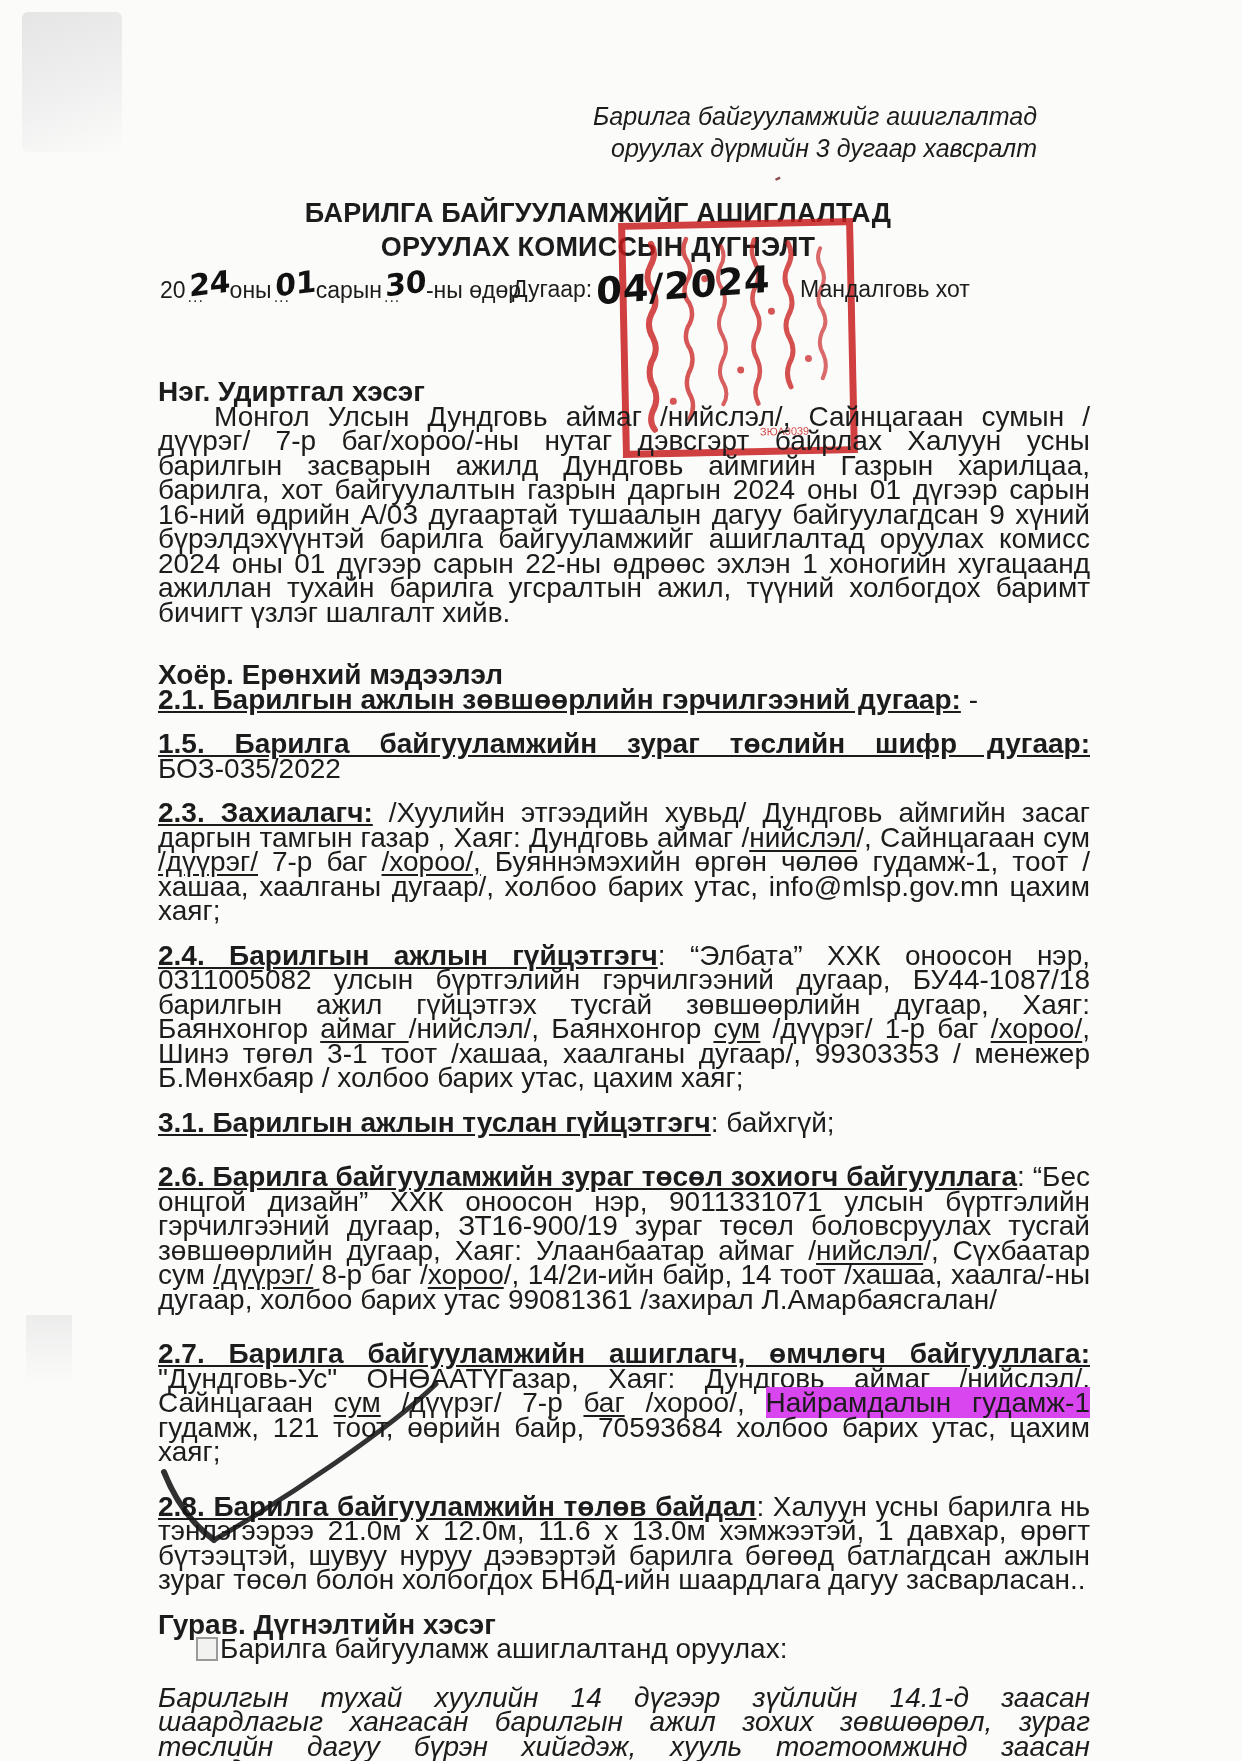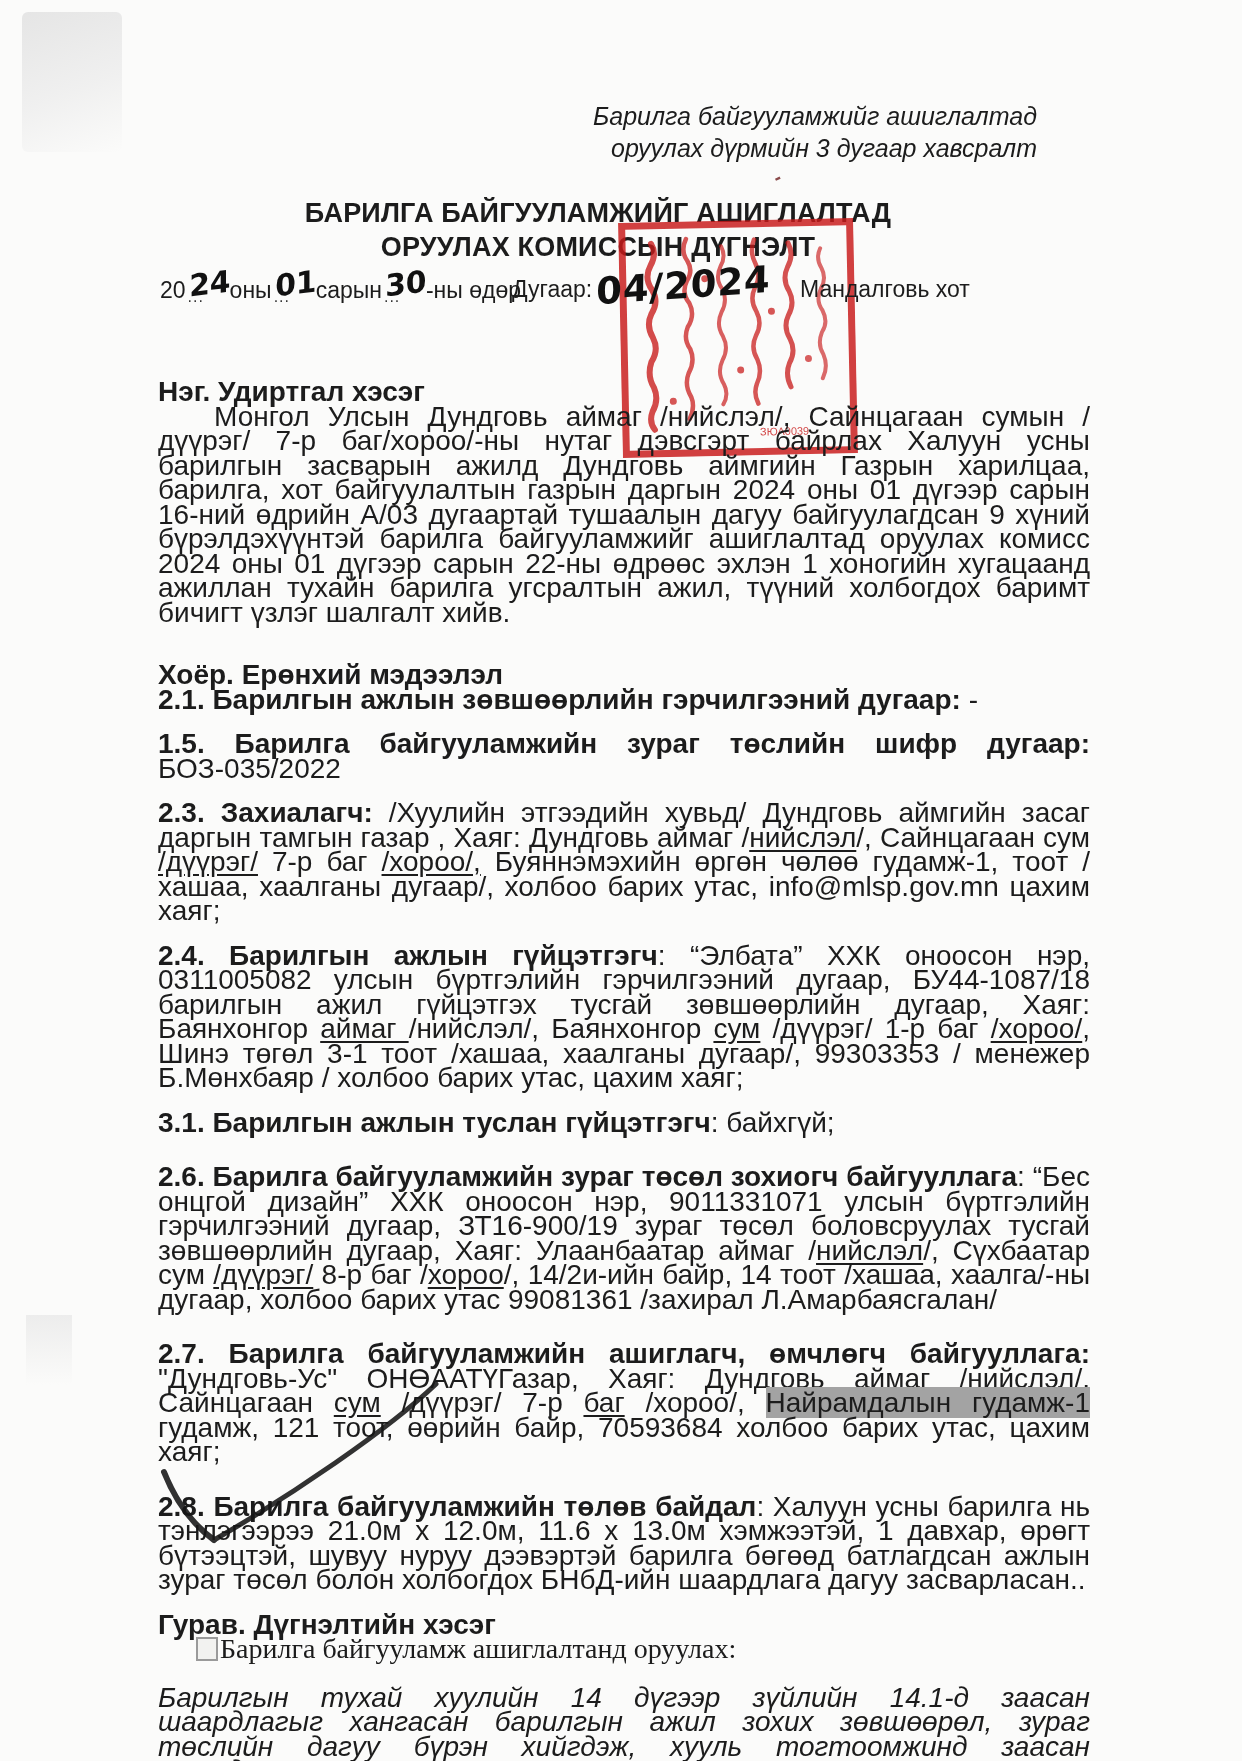--- a/index.html
+++ b/index.html
@@ -43,25 +43,25 @@
   .content { position:absolute; left:158px; top:380px; width:932px;
     font-size:28px; line-height:24.5px; }
   .content p { margin:0; text-align:justify; }
   .sec-heading { text-align:center; font-weight:700; margin:0; }
   .h1 { margin-bottom:32px; }
   .intro { margin-bottom:38px !important; }
   .intro .indent { display:inline-block; width:56px; }
   .h2 { margin-bottom:10px; }
   .item { margin-bottom:20px !important; }
   .item.gap-lg { margin-bottom:30px !important; }
-  .item .b { font-weight:700; }
+  .item .b { font-weight:700;text-decoration:underline; }
   .item .u { text-decoration:underline; text-underline-offset:3px; }
-  .item .h { background:#a3a3a3; }
+  .item .h { background:#d946ef; }
   .h3 { margin-top:0; margin-bottom:6px; }
-  .check-line { padding-left:38px; margin-bottom:24px !important; text-align:right;font-family:Liberation Serif, serif; }
+  .check-line { padding-left:38px; margin-bottom:24px !important; text-align:right; }
   .checkbox { display:inline-block; width:18px; height:20px; border:2px solid #9a9a9a;
     background:#f2f2f0; vertical-align:-3px; margin-right:2px; }
   .final-par { margin-top:0;font-style:italic; }
 
   .checkmark { position:absolute; left:140px; top:1372px; width:330px; height:200px; pointer-events:none; }
 </style>
 </head>
 <body>
 
 <div class="page">

